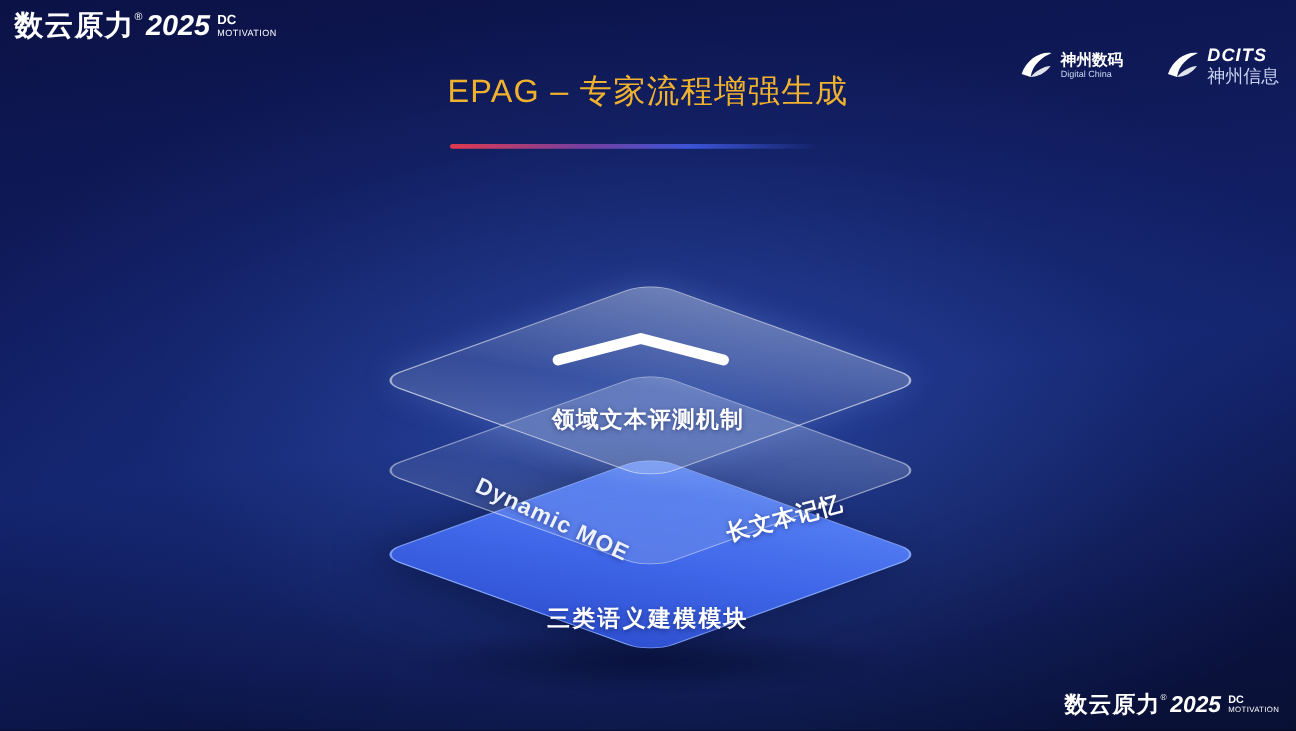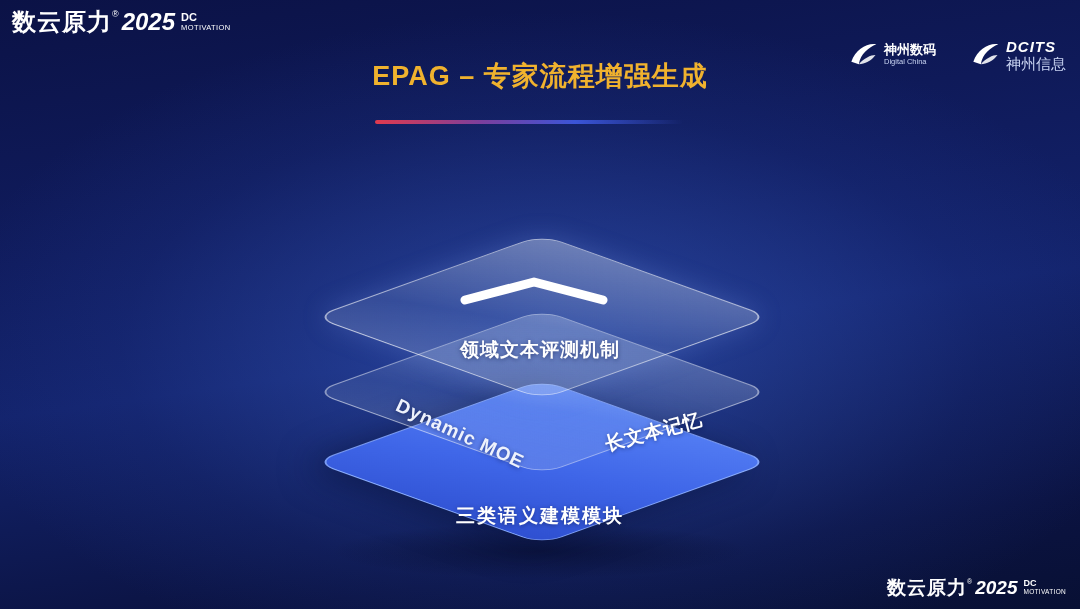--- a/index.html
+++ b/index.html
@@ -16,21 +16,21 @@
   .brand .b-reg{font-weight:400;align-self:flex-start;}
   .brand .b-year{font-weight:800;font-style:italic;margin-left:3px;}
   .brand .b-tag{display:flex;flex-direction:column;margin-left:6px;line-height:1.05;}
   .brand-top{position:absolute;left:12px;top:10px;}
   .brand-top .b-name{font-size:24px;}
   .brand-top .b-reg{font-size:9px;}
   .brand-top .b-year{font-size:24px;}
   .brand-top .t1{font-size:11px;font-weight:700;}
   .brand-top .t2{font-size:7.5px;letter-spacing:.4px;}
   .live-label{position:absolute;left:12px;top:57px;font-size:21px;font-weight:800;letter-spacing:.5px;text-shadow:0 1px 3px rgba(0,0,0,.4);}
-  .slide-title{position:absolute;left:0;right:0;top:58px;text-align:center;font-size:27px;font-weight:700;color:var(--gold);letter-spacing:1px;}
+  .slide-title{position:absolute;left:0;right:0;top:58px;text-align:center;font-size:27px;font-weight:400;color:var(--gold);letter-spacing:1px;}
   .title-underline{position:absolute;left:375px;top:120px;width:308px;height:4px;border-radius:2px;
     background:linear-gradient(90deg,var(--line-start) 0%,#7a3f9e 35%,var(--line-end) 65%,rgba(40,70,180,0) 100%);}
   
   .partners{position:absolute;right:14px;top:10px;display:flex;gap:34px;align-items:center;margin-top:28px;}
   .partner{display:flex;gap:6px;align-items:center;}
   .partner .p-txt{display:flex;flex-direction:column;line-height:1.15;}
   .partner .p-name{font-size:13px;font-weight:700;}
   .partner .p-sub{font-size:7.5px;color:#c9d4f2;}
   .partner.dcits .p-name{font-size:15px;font-style:italic;letter-spacing:1px;}
   .partner.dcits .p-sub{font-size:15px;}

